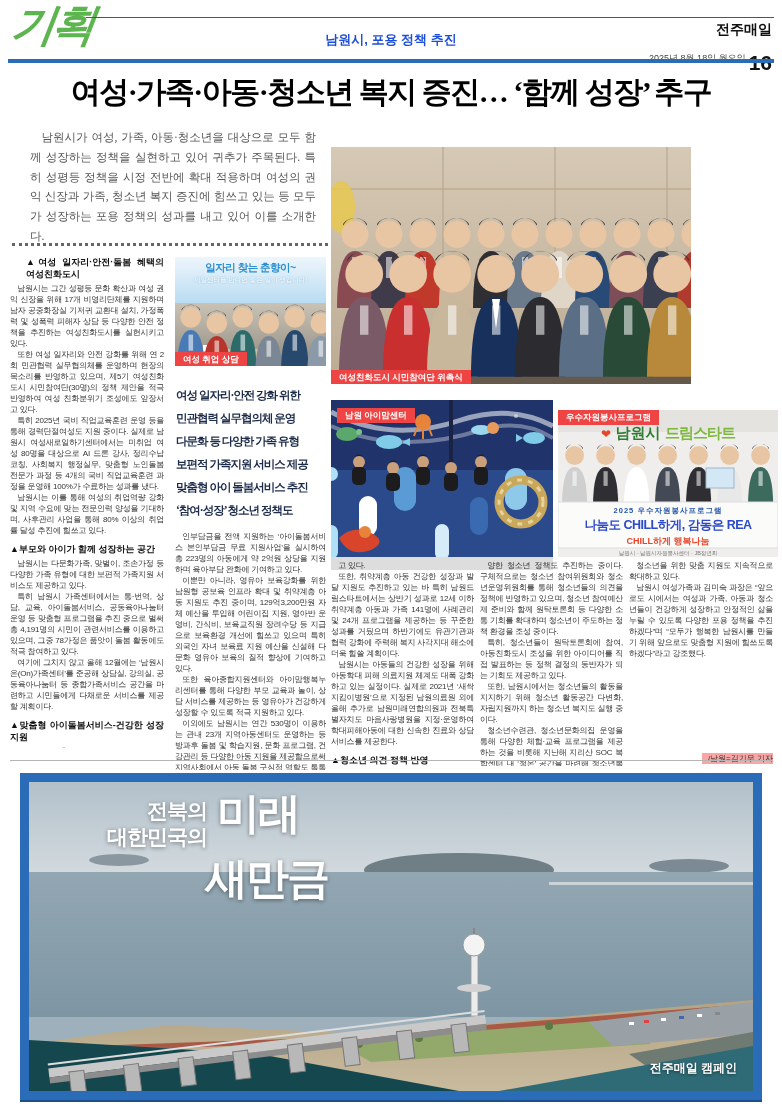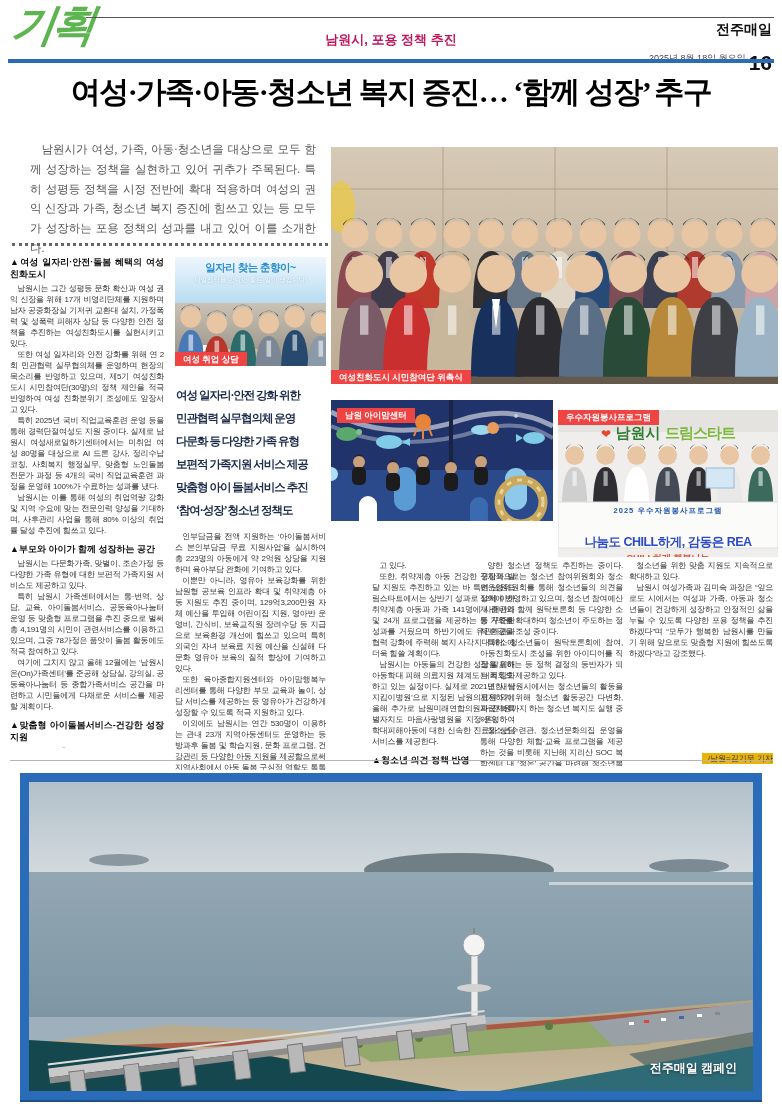--- a/index.html
+++ b/index.html
@@ -5,70 +5,70 @@
   html,body{margin:0;padding:0;}
   body{width:782px;height:1107px;position:relative;background:#fff;overflow:hidden;
        font-family:"Liberation Sans","DejaVu Sans",sans-serif;color:#222;}
   .abs{position:absolute;}
 
   
   #logo{left:12px;top:2px;font-family:"Liberation Serif","DejaVu Serif",serif;
         font-size:44px;font-weight:bold;font-style:italic;color:#5cb54e;
         transform:skewX(-8deg);letter-spacing:-4px;line-height:1.1;}
   #topline{left:86px;top:17px;width:688px;height:1px;background:#555;}
-  #kicker{left:0;right:0;top:31px;text-align:center;font-size:13px;font-weight:bold;color:#be185d;}
+  #kicker{left:0;right:0;top:31px;text-align:center;font-size:13px;font-weight:bold;color:#1d4ed8;}
   #paper-name{right:10px;top:21px;font-size:14px;font-weight:bold;color:#111;}
   #dateline{right:10px;top:40px;display:flex;align-items:flex-start;gap:3px;margin-top:12px;}
   #date-text{font-size:9px;color:#444;padding-bottom:3px;}
   #page-num{font-size:21px;font-weight:bold;color:#111;line-height:1;}
   #bluerule{left:8px;top:59px;width:766px;height:4px;background:#2a6db6;}
 
   
   #headline{left:0;right:0;top:72px;text-align:center;
             font-family:"Liberation Serif","DejaVu Serif",serif;
             font-size:30px;font-weight:bold;color:#000;letter-spacing:-1.5px;}
-  #lead{left:30px;top:140px;width:286px;font-family:"Liberation Serif","DejaVu Serif",serif;
+  #lead{left:30px;top:128px;width:286px;font-family:"Liberation Serif","DejaVu Serif",serif;
         font-size:11.5px;color:#555;line-height:1.72;text-align:justify;text-indent:1em;}
   #dots{left:12px;top:243px;width:316px;height:0;border-top:3px dotted #666;}
 
   
   .col{overflow:hidden;text-align:justify;}
   #col1{left:10px;top:256px;width:154px;height:492px;}
   #col2{left:175px;top:531px;width:151px;height:239px;}
-  #col3{left:331px;top:560px;width:143px;height:206px;margin-left:41px;}
+  #col3{left:331px;top:560px;width:143px;height:206px;}
   #col4{left:480px;top:560px;width:143px;height:206px;}
   #col5{left:629px;top:560px;width:144px;height:206px;}
   .blk-para{font-size:8px;line-height:11px;color:#333;margin:0;text-indent:0.9em;letter-spacing:-0.2px;}
   .blk-head{font-size:9px;line-height:12px;font-weight:bold;color:#111;margin:7px 0 3px 0;}
-  .blk-head:first-child{margin-top:0;}
-  #byline-abs{right:0;bottom:2px;background:#eab308;padding-left:6px;font-size:8px;color:#333;}
+  .blk-head:first-child{margin-top:0;margin-left:16px;}
+  #byline-abs{right:0;bottom:2px;background:#fca5a5;padding-left:6px;font-size:8px;color:#333;}
 
   
   #quote{left:176px;top:384px;width:150px;height:142px;overflow:hidden;}
   .blk-quote{font-family:"Liberation Serif","DejaVu Serif",serif;font-size:11.5px;font-weight:bold;
              color:#1c2b49;line-height:23px;letter-spacing:-1px;white-space:nowrap;}
 
   
   .photo{overflow:hidden;background:#ddd;}
   .plabel{position:absolute;background:#ef4444;color:#fff;font-size:8.5px;line-height:1;
           padding:3px 8px;font-weight:bold;z-index:3;}
   #photo-job{left:175px;top:257px;width:151px;height:109px;}
   #job-banner-text{position:absolute;left:0;right:0;top:4px;text-align:center;z-index:2;}
   #job-b1{font-size:10.5px;font-weight:bold;color:#2b8fd0;letter-spacing:-0.5px;}
   #job-b2{font-size:6.5px;color:#fff;text-shadow:0 0 2px #6aa8cc;margin-top:1px;}
-  #photo-group{left:331px;top:147px;width:447px;height:237px;}
-  #photo-ballpit{left:331px;top:400px;width:222px;height:121px;}
+  #photo-group{left:331px;top:147px;width:360px;height:237px;}
+  #photo-ballpit{left:331px;top:400px;width:222px;height:170px;}
   #photo-award{left:558px;top:410px;width:220px;height:147px;}
   #award-logo{position:absolute;left:0;right:0;top:14px;text-align:center;z-index:2;white-space:nowrap;}
   #award-heart{color:#e8452b;font-size:12px;}
   #award-logo-prefix{color:#2e7d32;font-weight:bold;font-size:15px;}
   #award-logo-name{color:#7cb83c;font-weight:bold;font-size:15px;letter-spacing:-1px;}
   #award-banner-text{position:absolute;left:0;right:0;top:96px;text-align:center;z-index:2;}
   #award-b1{font-size:7.5px;font-weight:bold;color:#2255aa;letter-spacing:1px;}
-  #award-b2{font-size:12.5px;font-weight:bold;color:#2b49c8;letter-spacing:-0.5px;margin-top:18px;}
+  #award-b2{font-size:12.5px;font-weight:bold;color:#2b49c8;letter-spacing:-0.5px;margin-top:1px;}
   #award-b3{font-size:9px;font-weight:bold;color:#e8452b;margin-top:1px;}
   #award-orgs{font-size:5.5px;color:#777;margin-top:2px;}
 
   
   #grayrule{left:10px;top:760px;width:762px;height:1px;background:#b5b5b5;}
 
   
   #campaign{left:20px;top:773px;width:724px;height:309px;border:9px solid #2a6cb8;
             box-shadow:0 2px 0 #1b4f8c;overflow:hidden;background:#9db0bc;}
   #camp-text{position:absolute;left:78px;top:10px;color:#fff;z-index:2;
@@ -604,14 +604,24 @@
       <rect x="95" y="268" width="15" height="28" fill="#b8b8b8" stroke="#777" stroke-width="1"></rect>
       <rect x="150" y="268" width="15" height="28" fill="#b8b8b8" stroke="#777" stroke-width="1"></rect>
       <rect x="205" y="268" width="15" height="28" fill="#b8b8b8" stroke="#777" stroke-width="1"></rect>
       <rect x="260" y="268" width="15" height="28" fill="#b8b8b8" stroke="#777" stroke-width="1"></rect>
       <rect x="315" y="268" width="15" height="28" fill="#b8b8b8" stroke="#777" stroke-width="1"></rect>
       <rect x="370" y="268" width="15" height="28" fill="#b8b8b8" stroke="#777" stroke-width="1"></rect>
       <rect x="425" y="268" width="15" height="28" fill="#b8b8b8" stroke="#777" stroke-width="1"></rect>
       <line x1="20" y1="258" x2="460" y2="258" stroke="#ddd" stroke-width="2"></line>
     </g>
   </svg>
+  <div id="camp-text">
+    <div id="camp-row">
+      <div id="camp-small">
+        <div id="camp-l1">전북의</div>
+        <div id="camp-l2">대한민국의</div>
+      </div>
+      <div id="camp-l3">미래</div>
+    </div>
+    <div id="camp-l4">새만금</div>
+  </div>
   <div id="camp-credit">전주매일 캠페인</div>
 </div>
 
 </body></html>

